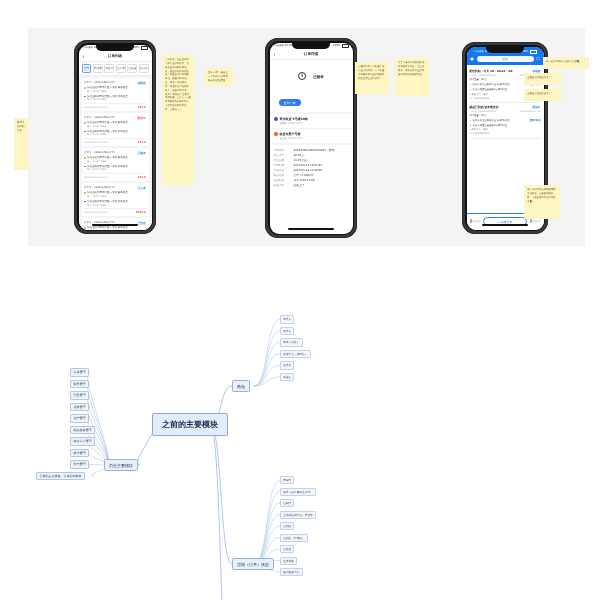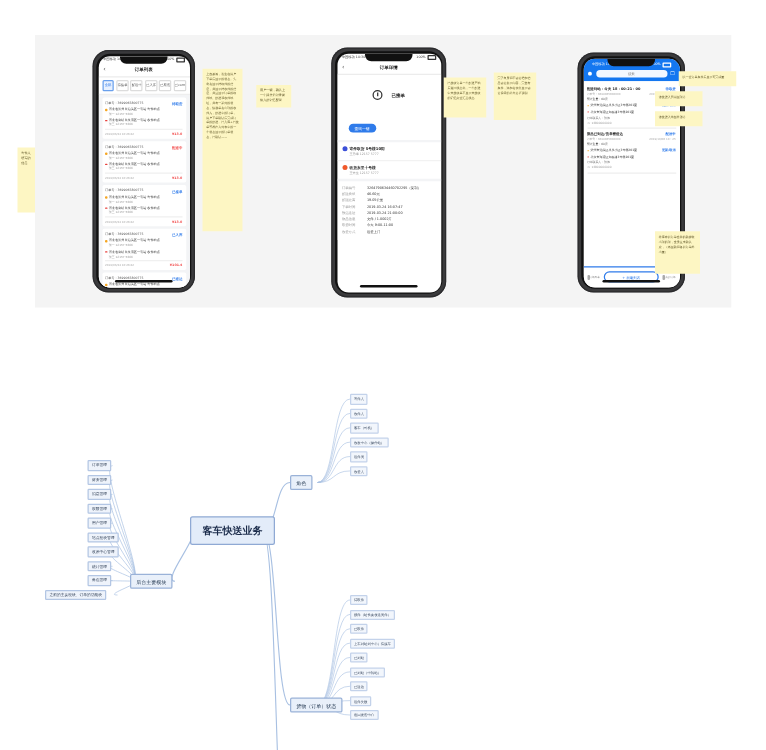--- a/index.html
+++ b/index.html
@@ -519,21 +519,21 @@
         <path d="M 290 659 C 303.2 659, 300.8 664, 314 664" fill="none" stroke="#a8c0e2" stroke-width="0.5"></path>
         <path d="M 254 466 C 266 466, 258 692.75, 270 692.75" fill="none" stroke="#a8c0e2" stroke-width="0.6"></path>
         <path d="M 290 692.75 C 303.2 692.75, 300.8 680.5, 314 680.5" fill="none" stroke="#a8c0e2" stroke-width="0.5"></path>
         <path d="M 290 692.75 C 303.2 692.75, 300.8 692, 314 692" fill="none" stroke="#a8c0e2" stroke-width="0.5"></path>
         <path d="M 290 692.75 C 303.2 692.75, 300.8 703.5, 314 703.5" fill="none" stroke="#a8c0e2" stroke-width="0.5"></path>
         <path d="M 254 466 C 266 466, 258 726.5, 270 726.5" fill="none" stroke="#a8c0e2" stroke-width="0.6"></path>
         <path d="M 290 726.5 C 303.2 726.5, 300.8 720, 314 720" fill="none" stroke="#a8c0e2" stroke-width="0.5"></path>
         <path d="M 290 726.5 C 303.2 726.5, 300.8 731.5, 314 731.5" fill="none" stroke="#a8c0e2" stroke-width="0.5"></path>
       </svg>
     <div id="map-nodes">
-        <div class="node n-root" style="left: 152px; top: 155px;">客车快送业务</div>
+        <div class="node n-root" style="left: 152px; top: 155px;">之前的主要模块</div>
         <div class="node n-l1" style="left: 104px; top: 201px;">后台主要模块</div>
         <div class="node n-l2" style="left: 70px; top: 110px;">订单管理</div>
         <div class="node n-l2" style="left: 70px; top: 121.5px;">财务管理</div>
         <div class="node n-l2" style="left: 70px; top: 133px;">消息管理</div>
         <div class="node n-l2" style="left: 70px; top: 144.5px;">权限管理</div>
         <div class="node n-l2" style="left: 70px; top: 156px;">用户管理</div>
         <div class="node n-l2" style="left: 70px; top: 167.5px;">站点模块管理</div>
         <div class="node n-l2" style="left: 70px; top: 179px;">收发中心管理</div>
         <div class="node n-l2" style="left: 70px; top: 190.5px;">统计管理</div>
         <div class="node n-l2" style="left: 70px; top: 202px;">角色管理</div>

